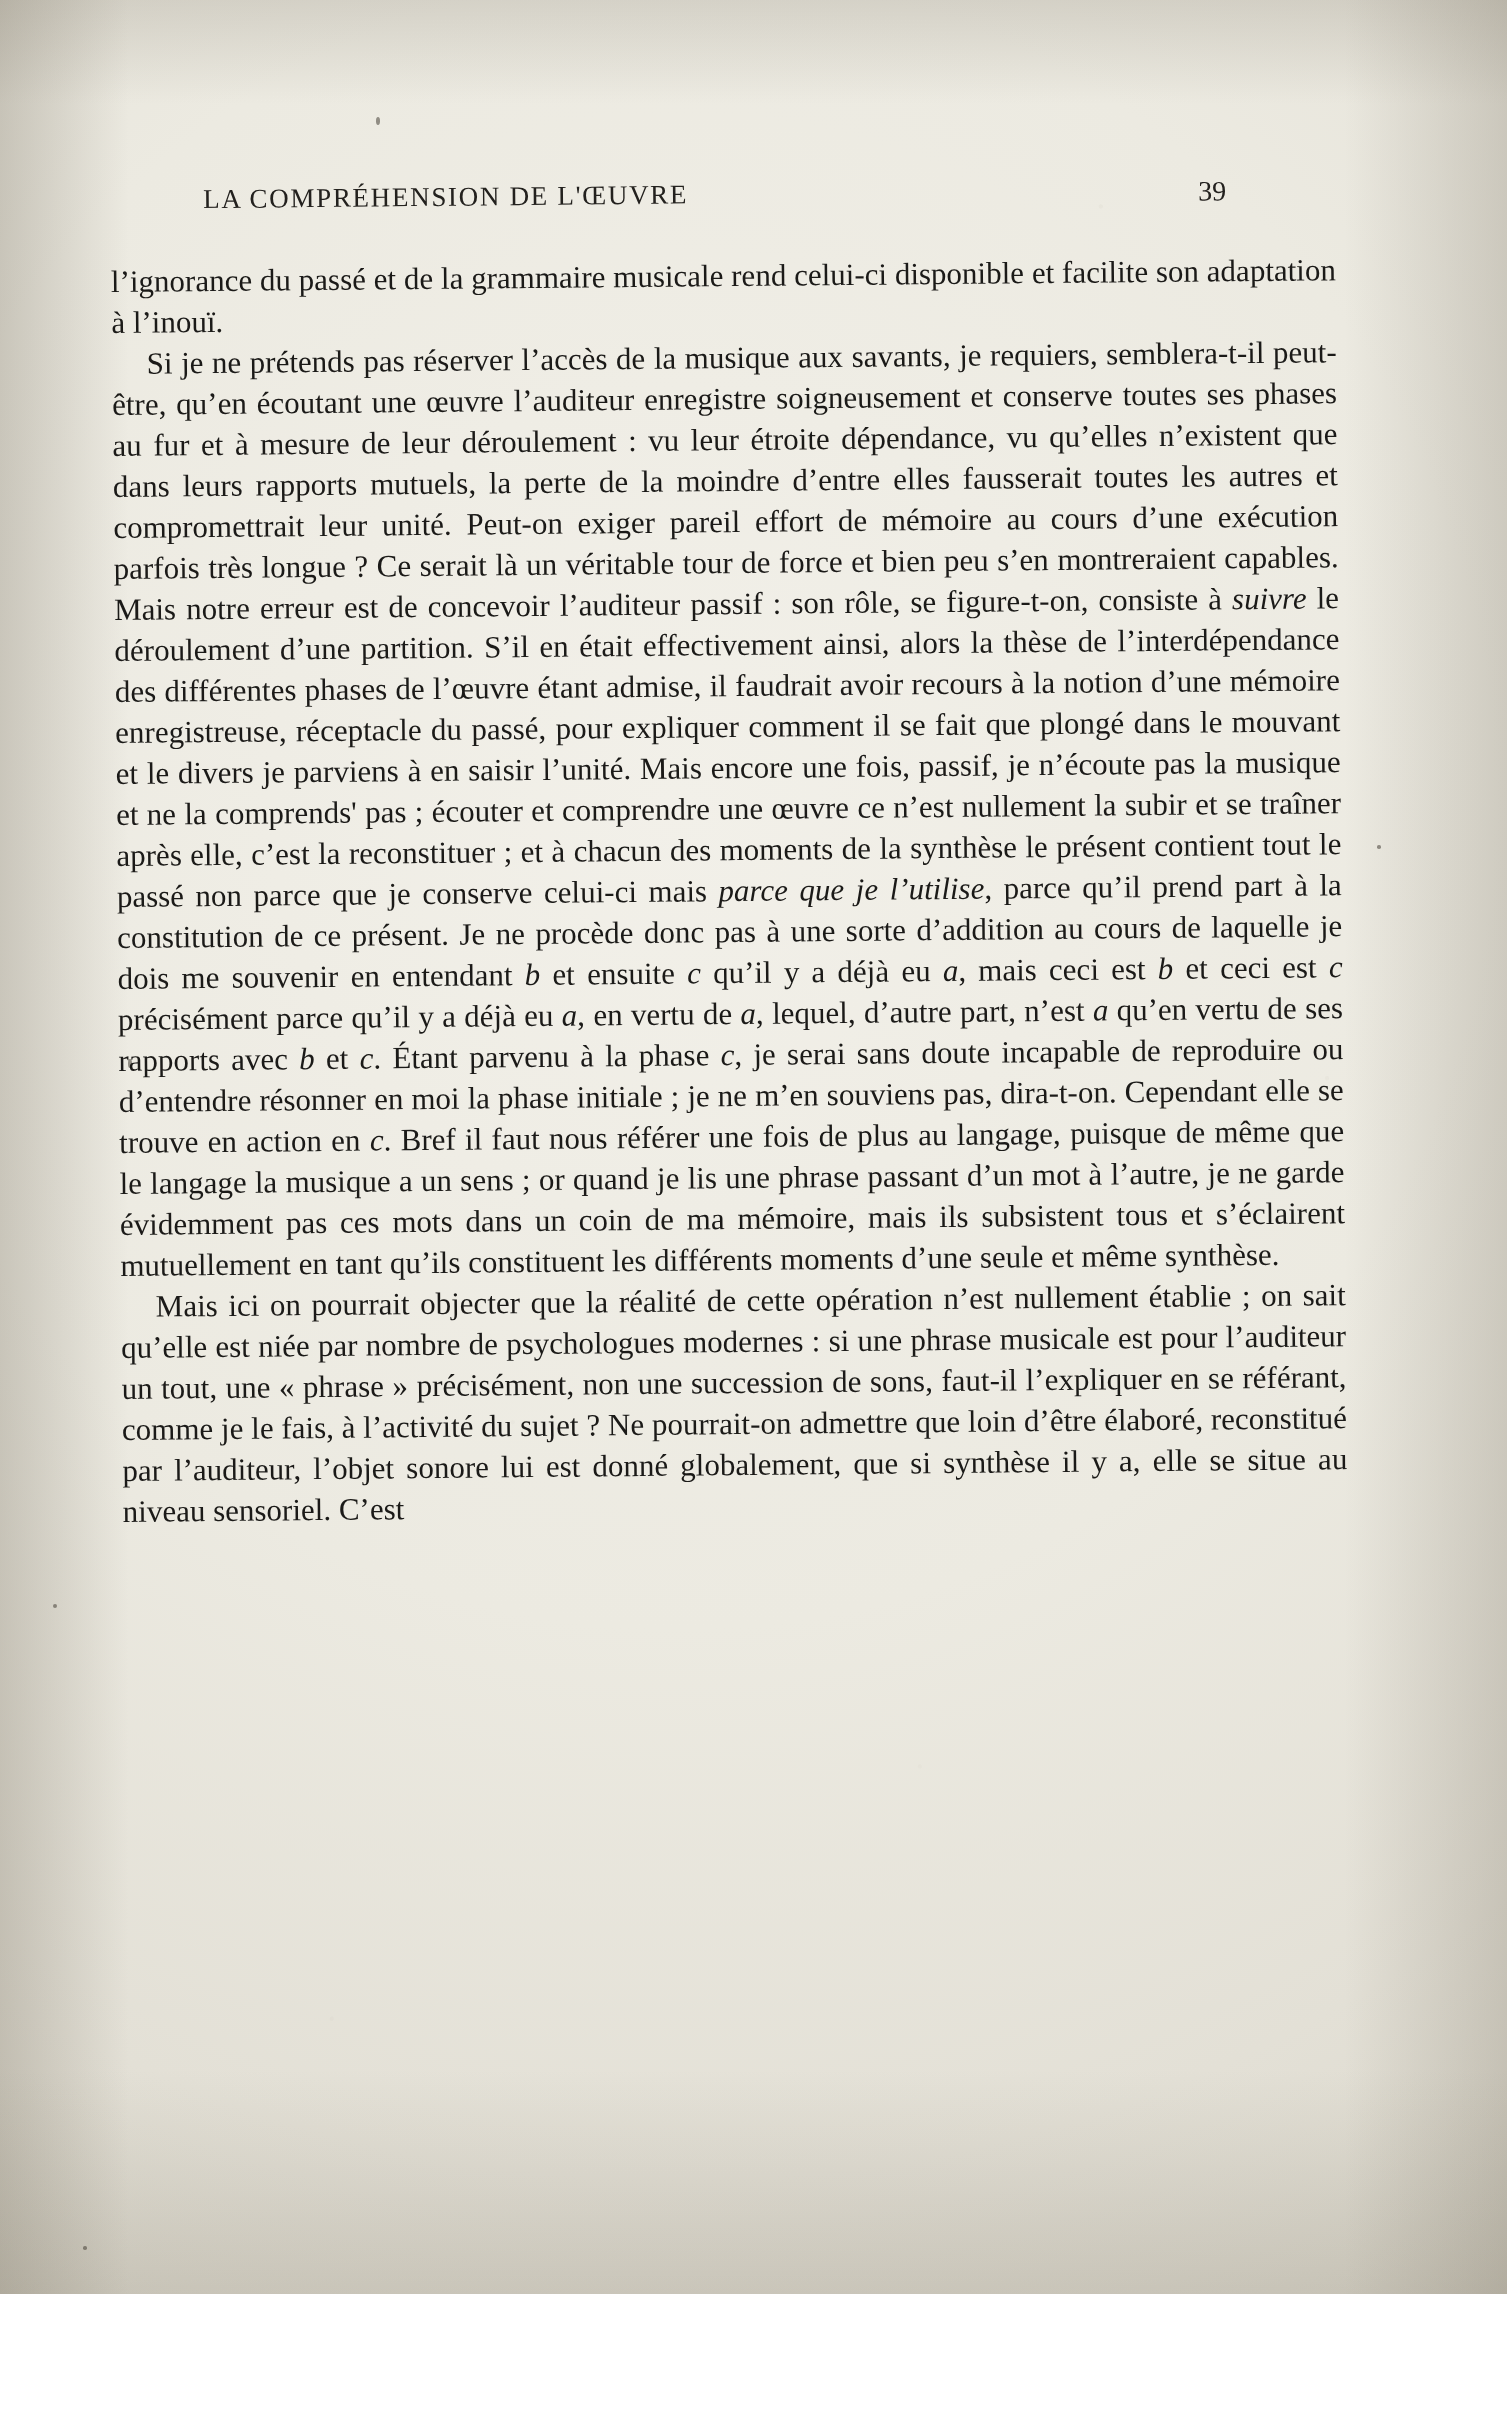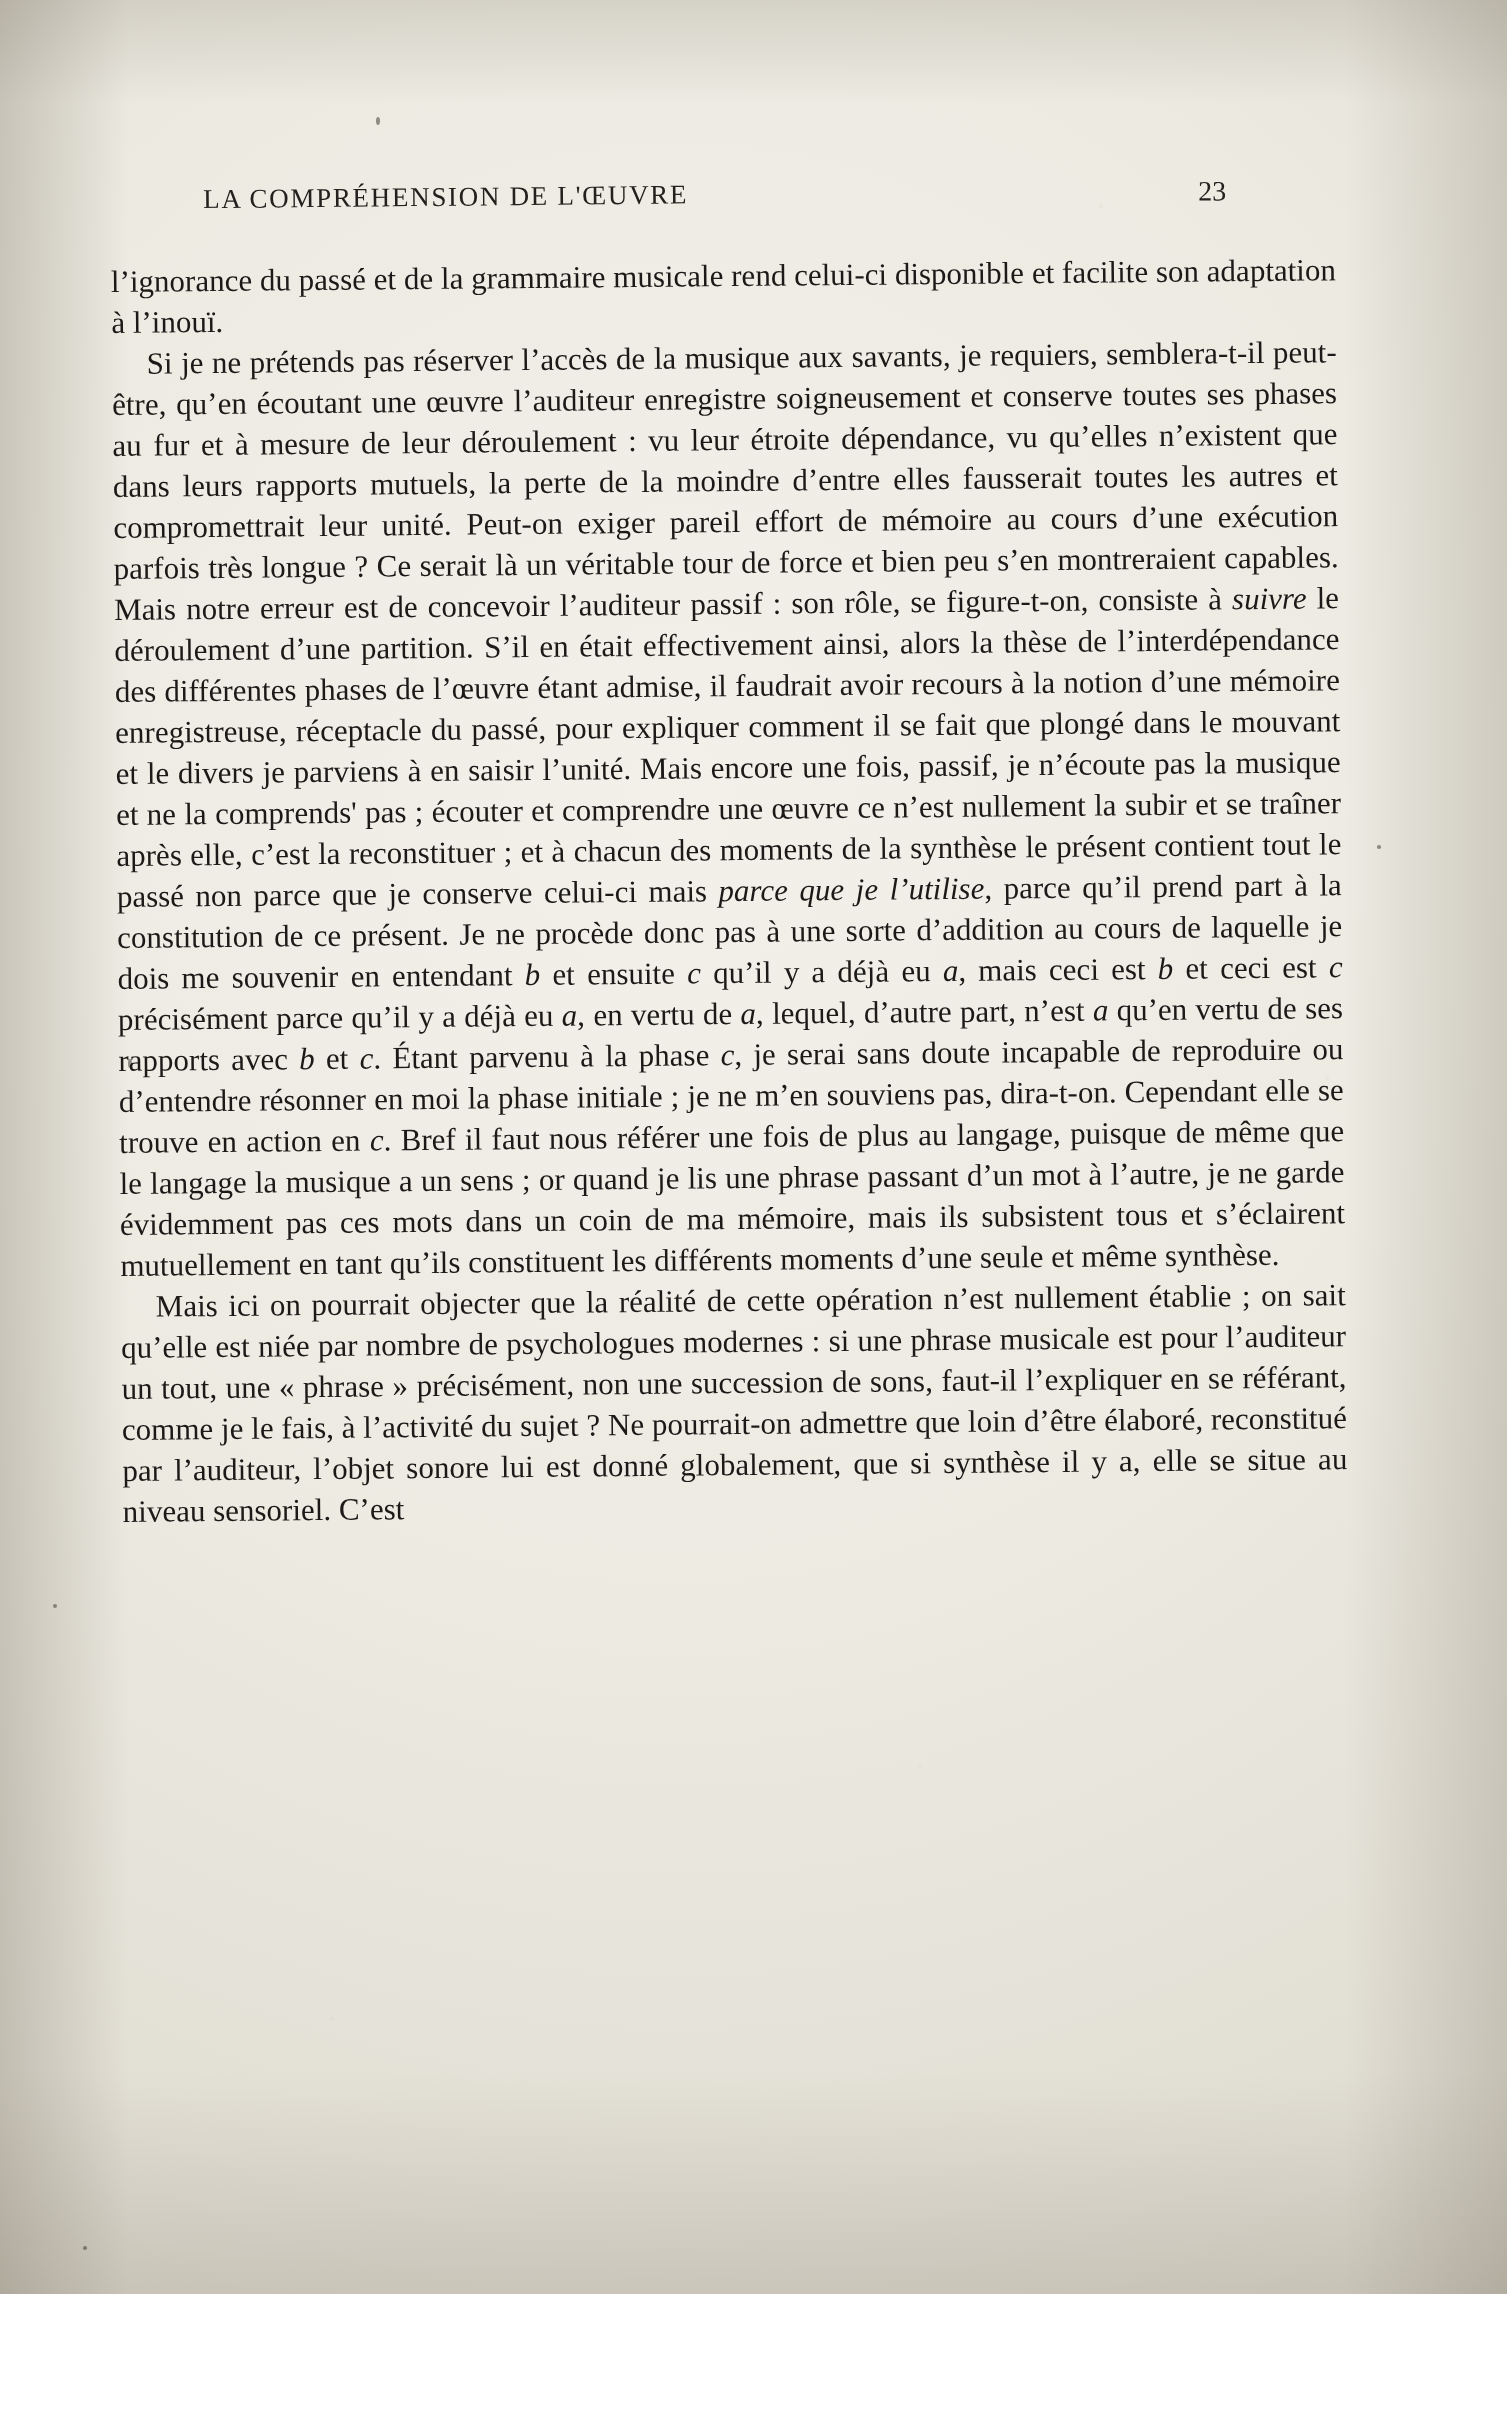--- a/index.html
+++ b/index.html
@@ -124,21 +124,21 @@
   <span class="speck" style="left:376px; top:117px; width:4.3px; height:7.8px;"></span>
   <span class="speck" style="left:128px; top:1059px; width:3.5px; height:8.6px;"></span>
   <span class="speck" style="left:53px; top:1604px; width:4.3px; height:4.3px;"></span>
   <span class="speck" style="left:83px; top:2246px; width:3.5px; height:3.5px;"></span>
   <span class="speck" style="left:1377px; top:845px; width:3.5px; height:3.5px;"></span>
 
   <div class="typeblock">
 
     <div class="runhead">
       <div class="runhead-title">LA COMPRÉHENSION DE L'ŒUVRE</div>
-      <div class="runhead-folio">23</div>
+      <div class="runhead-folio">39</div>
     </div>
 
     <div class="body" id="body">
         <p>l’ignorance du passé et de la grammaire musicale rend celui-ci disponible et facilite son adaptation à l’inouï.</p>
         <p class="indent">Si je ne prétends pas réserver l’accès de la musique aux savants, je requiers, semblera-t-il peut-être, qu’en écoutant une œuvre l’auditeur enregistre soigneusement et conserve toutes ses phases au fur et à mesure de leur déroulement : vu leur étroite dépendance, vu qu’elles n’existent que dans leurs rapports mutuels, la perte de la moindre d’entre elles fausserait toutes les autres et compromettrait leur unité. Peut-on exiger pareil effort de mémoire au cours d’une exécution parfois très longue ? Ce serait là un véritable tour de force et bien peu s’en montreraient capables. Mais notre erreur est de concevoir l’auditeur passif : son rôle, se figure-t-on, consiste à <i>suivre</i> le déroulement d’une partition. S’il en était effectivement ainsi, alors la thèse de l’interdépendance des différentes phases de l’œuvre étant admise, il faudrait avoir recours à la notion d’une mémoire enregistreuse, réceptacle du passé, pour expliquer comment il se fait que plongé dans le mouvant et le divers je parviens à en saisir l’unité. Mais encore une fois, passif, je n’écoute pas la musique et ne la comprends' pas ; écouter et comprendre une œuvre ce n’est nullement la subir et se traîner après elle, c’est la reconstituer ; et à chacun des moments de la synthèse le présent contient tout le passé non parce que je conserve celui-ci mais <i>parce que je l’utilise</i>, parce qu’il prend part à la constitution de ce présent. Je ne procède donc pas à une sorte d’addition au cours de laquelle je dois me souvenir en entendant <i>b</i> et ensuite <i>c</i> qu’il y a déjà eu <i>a</i>, mais ceci est <i>b</i> et ceci est <i>c</i> précisément parce qu’il y a déjà eu <i>a</i>, en vertu de <i>a</i>, lequel, d’autre part, n’est <i>a</i> qu’en vertu de ses rapports avec <i>b</i> et <i>c</i>. Étant parvenu à la phase <i>c</i>, je serai sans doute incapable de reproduire ou d’entendre résonner en moi la phase initiale ; je ne m’en souviens pas, dira-t-on. Cependant elle se trouve en action en <i>c</i>. Bref il faut nous référer une fois de plus au langage, puisque de même que le langage la musique a un sens ; or quand je lis une phrase passant d’un mot à l’autre, je ne garde évidemment pas ces mots dans un coin de ma mémoire, mais ils subsistent tous et s’éclairent mutuellement en tant qu’ils constituent les différents moments d’une seule et même synthèse.</p>
         <p class="indent">Mais ici on pourrait objecter que la réalité de cette opération n’est nullement établie ; on sait qu’elle est niée par nombre de psychologues modernes : si une phrase musicale est pour l’auditeur un tout, une « phrase » précisément, non une succession de sons, faut-il l’expliquer en se référant, comme je le fais, à l’activité du sujet ? Ne pourrait-on admettre que loin d’être élaboré, reconstitué par l’auditeur, l’objet sonore lui est donné globalement, que si synthèse il y a, elle se situe au niveau sensoriel. C’est</p>
       </div>
 
   </div>
 </div>

